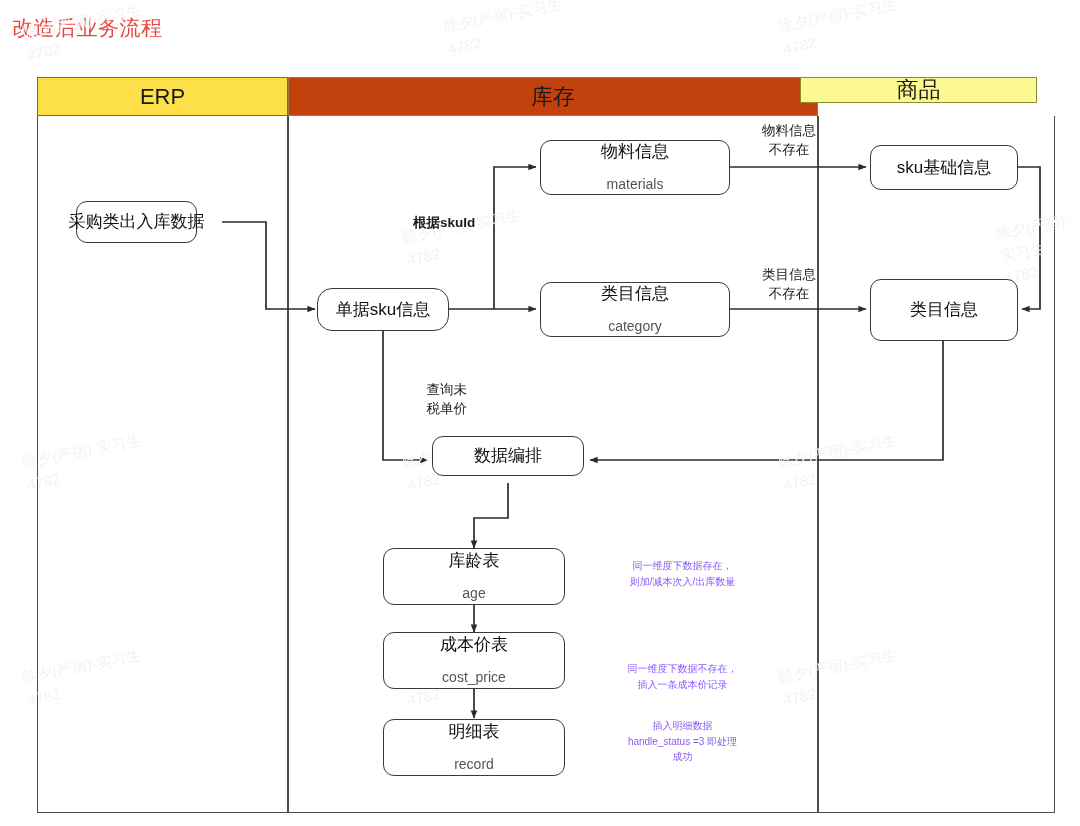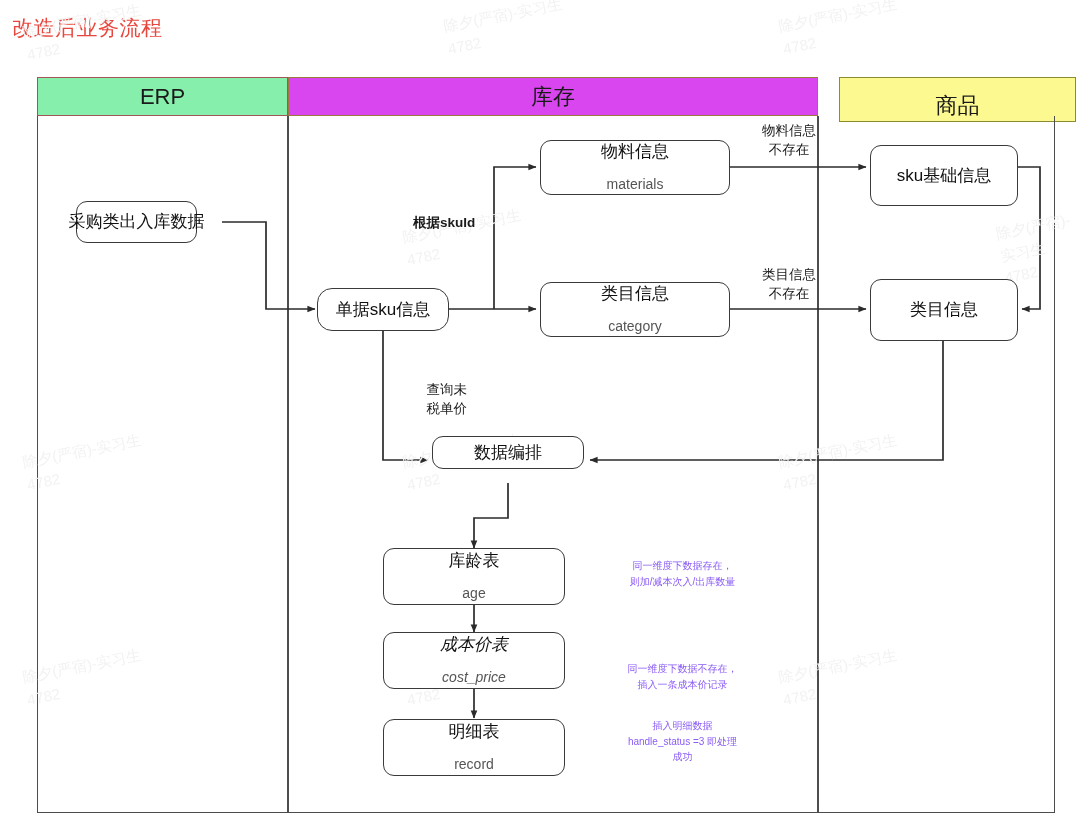--- a/index.html
+++ b/index.html
@@ -33,22 +33,22 @@
   .lane-header {
     position: absolute;
     box-sizing: border-box;
     border: 1.4px solid #8a7a3a;
     display: flex;
     align-items: center;
     justify-content: center;
     font-size: 22px;
     color: #1a1a1a;
   }
-  .lane-erp    { background: #86efac; border-color: #a35454; }
-  .lane-stock  { background: #d946ef; border-color: #9c7a3e; }
+  .lane-erp    { background: #fde047; border-color: #a35454; }
+  .lane-stock  { background: #c2410c; border-color: #9c7a3e; }
   .lane-goods  { background: #fbf98f; border-color: #8c8c2e; }
 
   .lane-body {
     position: absolute;
     box-sizing: border-box;
     border: 1.4px solid #4d4d4d;
     border-top: none;
     background: transparent;
   }
 
@@ -143,21 +143,21 @@
 <span>4782</span></div>
 
 <div class="title">改造后业务流程</div>
 
 <div class="lane-header lane-erp" style="left:37px; top:77px; width:251px; height:39px;">
   <span>ERP</span>
 </div>
 <div class="lane-header lane-stock" style="left:288px; top:77px; width:530px; height:39px;">
   <span>库存</span>
 </div>
-<div class="lane-header lane-goods" style="left:839px; top:77px; width:237px; height:45px;align-items:flex-end;">
+<div class="lane-header lane-goods" style="left:800px; top:77px; width:237px; height:26px;">
   <span>商品</span>
 </div>
 
 <div class="lane-body" style="left:37px; top:116px; width:251px; height:697px;"></div>
 <div class="lane-body" style="left:288px; top:116px; width:530px; height:697px;"></div>
 <div class="lane-body" style="left:818px; top:116px; width:237px; height:697px;"></div>
 
 <svg id="canvas" xmlns="http://www.w3.org/2000/svg">
   <defs>
     <marker id="ah" markerWidth="9" markerHeight="9" refX="7.6" refY="3.6" orient="auto" markerUnits="userSpaceOnUse">
@@ -203,38 +203,38 @@
 <div class="node" style="left:540px; top:140px; width:190px; height:55px;">
   <div class="n-zh">物料信息</div>
   <div class="n-en">materials</div>
 </div>
 
 <div class="node" style="left:540px; top:282px; width:190px; height:55px;">
   <div class="n-zh">类目信息</div>
   <div class="n-en">category</div>
 </div>
 
-<div class="node single" style="left:870px; top:145px; width:148px; height:61px;">
+<div class="node single" style="left:870px; top:145px; width:148px; height:45px;">
   <div class="n-zh">sku基础信息</div>
 </div>
 
 <div class="node single" style="left:870px; top:279px; width:148px; height:62px;">
   <div class="n-zh">类目信息</div>
 </div>
 
-<div class="node single" style="left:432px; top:436px; width:152px; height:33px;">
+<div class="node single" style="left:432px; top:436px; width:152px; height:40px;">
   <div class="n-zh">数据编排</div>
 </div>
 
 <div class="node" style="left:383px; top:548px; width:182px; height:57px;">
   <div class="n-zh">库龄表</div>
   <div class="n-en">age</div>
 </div>
 
-<div class="node" style="left:383px; top:632px; width:182px; height:57px;font-style:italic;">
+<div class="node" style="left:383px; top:632px; width:182px; height:57px;">
   <div class="n-zh">成本价表</div>
   <div class="n-en">cost_price</div>
 </div>
 
 <div class="node" style="left:383px; top:719px; width:182px; height:57px;">
   <div class="n-zh">明细表</div>
   <div class="n-en">record</div>
 </div>
 
 <div class="elabel left" style="left:413px; top:214px;">根据skuId</div>

